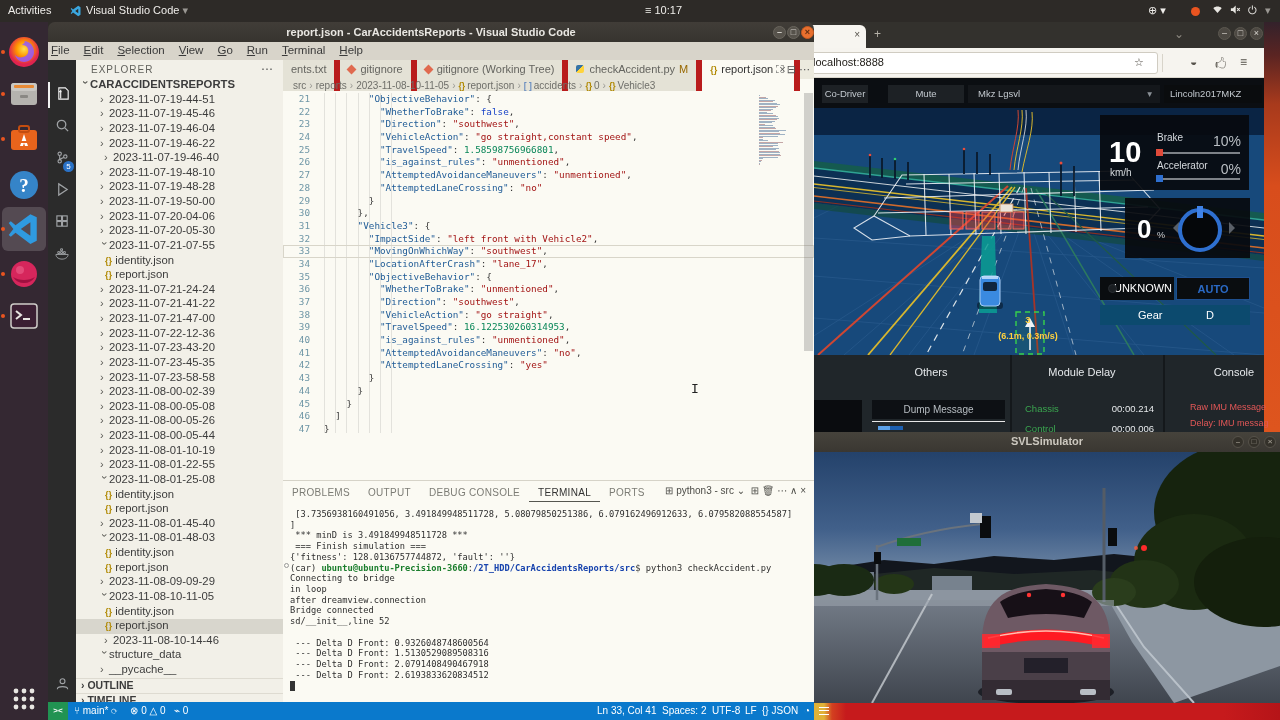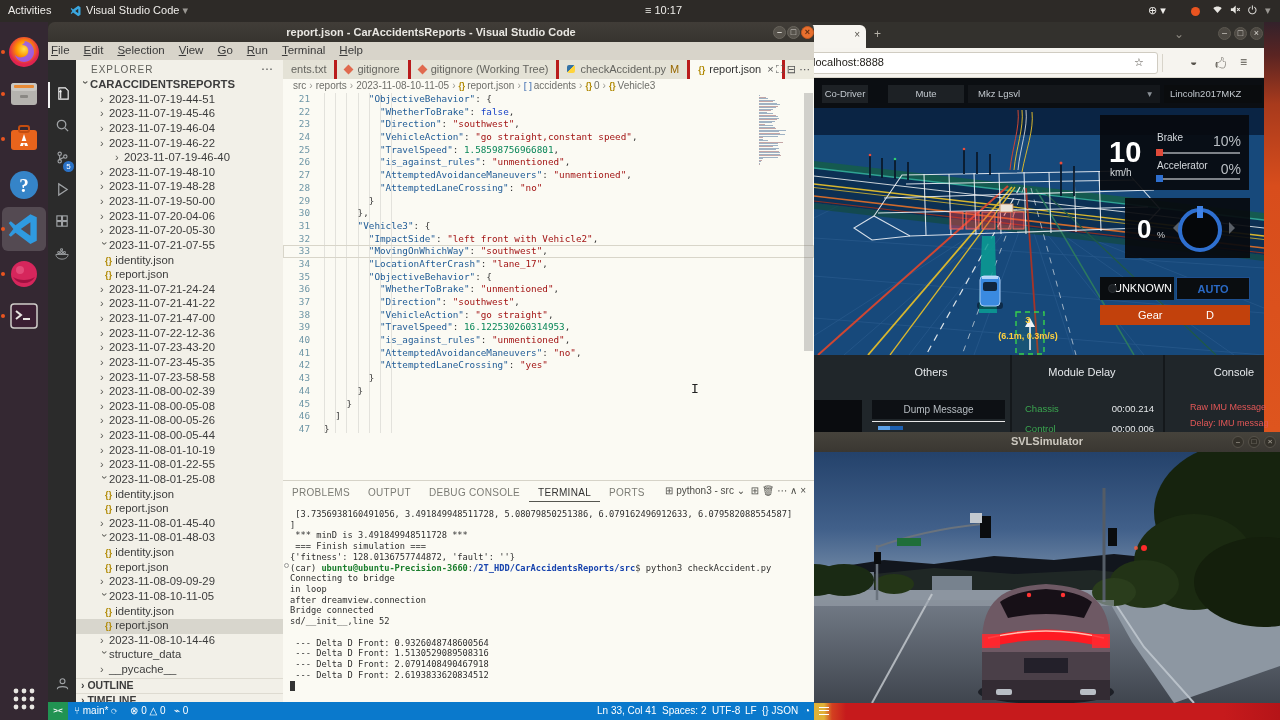--- a/index.html
+++ b/index.html
@@ -35,21 +35,21 @@
 #expl-dots{position:absolute;right:10px;top:2px;color:#555;font-size:12px}
 .row{height:14.63px;font-size:11.3px;color:#3c3c3c;white-space:nowrap;overflow:hidden}
 .row .chev{display:inline-block;width:9px;color:#5a5a55;font-size:11px;transform-origin:45% 55%}
 .row.sel{background:#d8d6cd}
 .jsonicon{color:#b08800;font-weight:bold;font-size:9px}
 .secrow{position:absolute;left:0;width:100%;height:14.6px;border-top:1px solid #dedbd1;font-weight:bold;font-size:10.5px;color:#3b3b3b;padding-left:5px}
 
 #editor{position:absolute;left:235px;top:38px;width:531px;height:642px;background:#fbfaf3}
 #tabbar{position:absolute;left:0;top:0;width:100%;height:19px;background:#ecead e0}
 #tabbar{background:#eceade}
-.tab{float:left;height:19px;padding:3px 8px 0 8px;font-size:11px;color:#64645f;background:#e4e2d6;border-right:3px solid #b91c1c;white-space:nowrap}
+.tab{float:left;height:31px;padding:3px 8px 0 8px;font-size:11px;color:#64645f;background:#e4e2d6;border-right:6px solid #b91c1c;white-space:nowrap}
 .tab.active{background:#fbfaf3;color:#333}
 .tab .mbadge{color:#986801;margin-left:4px}
 .tab .close{margin-left:6px;color:#555}
 .tabacts{position:absolute;right:4px;top:3px;color:#555;font-size:11px}
 #breadcrumb{position:absolute;left:0;top:19px;width:100%;height:14px;font-size:10px;color:#6f6f6a;padding:1px 0 0 10px;white-space:nowrap}
 #breadcrumb .sep{color:#9a9a94;margin:0 3px}
 #breadcrumb .bi{color:#b08800;font-weight:bold;font-size:8.5px;margin-right:2px}
 #breadcrumb .ba{color:#6a8dc0;font-weight:bold;font-size:8.5px;margin-right:2px}
 
 #code{position:absolute;left:0;top:33px;width:100%;height:387px;font-family:"DejaVu Sans Mono",monospace;font-size:9.3px}
@@ -272,21 +272,21 @@
           <div style="position:absolute;left:53px;top:10px;width:44px;height:44px;border-radius:50%;border:4px solid #2e6fd0;background:#05070a"></div>
           <div style="position:absolute;left:72px;top:8px;width:6px;height:12px;background:#3f82e8"></div>
         </div>
         
         <div class="dvpanel" style="left:286px;top:169px;width:74px;height:23px;text-align:center;line-height:23px;font-size:11px;background:#0a0d10">
           <span style="position:absolute;left:8px;top:7px;width:9px;height:9px;border-radius:50%;background:#1a1e22;border:1px solid #2a2f34"></span>
           <span style="margin-left:12px">UNKNOWN</span>
         </div>
         <div class="dvpanel" style="left:362px;top:169px;width:74px;height:23px;text-align:center;line-height:23px;font-size:11px;font-weight:bold;color:#2a69c4;background:#0a0d10;border:1px solid #1e4f8f"><span>AUTO</span></div>
         
-        <div class="dvpanel" style="left:286px;top:197px;width:150px;height:20px;font-size:11px;background:#c2410c">
+        <div class="dvpanel" style="left:286px;top:197px;width:150px;height:20px;font-size:11px;background:#0c4a6e">
           <span style="position:absolute;left:38px;top:4px">Gear</span>
           <span style="position:absolute;right:36px;top:4px">D</span>
         </div>
       </div>
 
       <div id="dv-bottom">
         <div class="dvsec" style="left:47px">Others</div>
         <div class="dvsec" style="left:198px">Module Delay</div>
         <div class="dvsec" style="left:350px">Console</div>
         <div class="dvdiv" style="left:196px"></div>
@@ -465,21 +465,21 @@
     </div>
     <div id="sidebar">
       <div id="expl-head">EXPLORER</div>
       <div id="expl-dots">⋯</div>
       <div class="row" id="rootrow" style="font-weight:bold;padding-left:5px"><span class="chev" style="transform:rotate(90deg)">›</span><span>CARACCIDENTSREPORTS</span></div>
       <div id="tree">
           <div class="row" style="padding-left: 24px;"><span class="chev">›</span>2023-11-07-19-44-51</div>
           <div class="row" style="padding-left: 24px;"><span class="chev">›</span>2023-11-07-19-45-46</div>
           <div class="row" style="padding-left: 24px;"><span class="chev">›</span>2023-11-07-19-46-04</div>
           <div class="row" style="padding-left: 24px;"><span class="chev">›</span>2023-11-07-19-46-22</div>
-          <div class="row" style="padding-left: 39px;"><span class="chev">›</span>2023-11-07-19-46-40</div>
+          <div class="row" style="padding-left: 28px;"><span class="chev">›</span>2023-11-07-19-46-40</div>
           <div class="row" style="padding-left: 24px;"><span class="chev">›</span>2023-11-07-19-48-10</div>
           <div class="row" style="padding-left: 24px;"><span class="chev">›</span>2023-11-07-19-48-28</div>
           <div class="row" style="padding-left: 24px;"><span class="chev">›</span>2023-11-07-19-50-00</div>
           <div class="row" style="padding-left: 24px;"><span class="chev">›</span>2023-11-07-20-04-06</div>
           <div class="row" style="padding-left: 24px;"><span class="chev">›</span>2023-11-07-20-05-30</div>
           <div class="row" style="padding-left: 24px;"><span class="chev" style="transform:rotate(90deg)">›</span>2023-11-07-21-07-55</div>
           <div class="row" style="padding-left: 29px;"><span class="jsonicon">{}</span> identity.json</div>
           <div class="row" style="padding-left: 29px;"><span class="jsonicon">{}</span> report.json</div>
           <div class="row" style="padding-left: 24px;"><span class="chev">›</span>2023-11-07-21-24-24</div>
           <div class="row" style="padding-left: 24px;"><span class="chev">›</span>2023-11-07-21-41-22</div>
@@ -498,21 +498,21 @@
           <div class="row" style="padding-left: 29px;"><span class="jsonicon">{}</span> identity.json</div>
           <div class="row" style="padding-left: 29px;"><span class="jsonicon">{}</span> report.json</div>
           <div class="row" style="padding-left: 24px;"><span class="chev">›</span>2023-11-08-01-45-40</div>
           <div class="row" style="padding-left: 24px;"><span class="chev" style="transform:rotate(90deg)">›</span>2023-11-08-01-48-03</div>
           <div class="row" style="padding-left: 29px;"><span class="jsonicon">{}</span> identity.json</div>
           <div class="row" style="padding-left: 29px;"><span class="jsonicon">{}</span> report.json</div>
           <div class="row" style="padding-left: 24px;"><span class="chev">›</span>2023-11-08-09-09-29</div>
           <div class="row" style="padding-left: 24px;"><span class="chev" style="transform:rotate(90deg)">›</span>2023-11-08-10-11-05</div>
           <div class="row" style="padding-left: 29px;"><span class="jsonicon">{}</span> identity.json</div>
           <div class="row sel" style="padding-left: 29px;"><span class="jsonicon">{}</span> report.json</div>
-          <div class="row" style="padding-left: 24px;"><span class="chev">›</span>2023-11-08-10-14-46</div>
+          <div class="row" style=" margin-left: 28px;"><span class="chev">›</span>2023-11-08-10-14-46</div>
           <div class="row" style="padding-left: 24px;"><span class="chev" style="transform:rotate(90deg)">›</span>structure_data</div>
           <div class="row" style="padding-left: 24px;"><span class="chev">›</span>__pycache__</div>
         </div>
       <div class="secrow" style="top:618px"><span class="chev">›</span> <span>OUTLINE</span></div>
       <div class="secrow" style="top:632.6px"><span class="chev">›</span> <span>TIMELINE</span></div>
     </div>
     <div id="editor">
       <div id="tabbar">
           <div class="tab">ents.txt</div>
           <div class="tab"><span style="display:inline-block;width:7px;height:7px;background:#e06a4f;transform:rotate(45deg);margin-right:5px"></span>gitignore</div>

